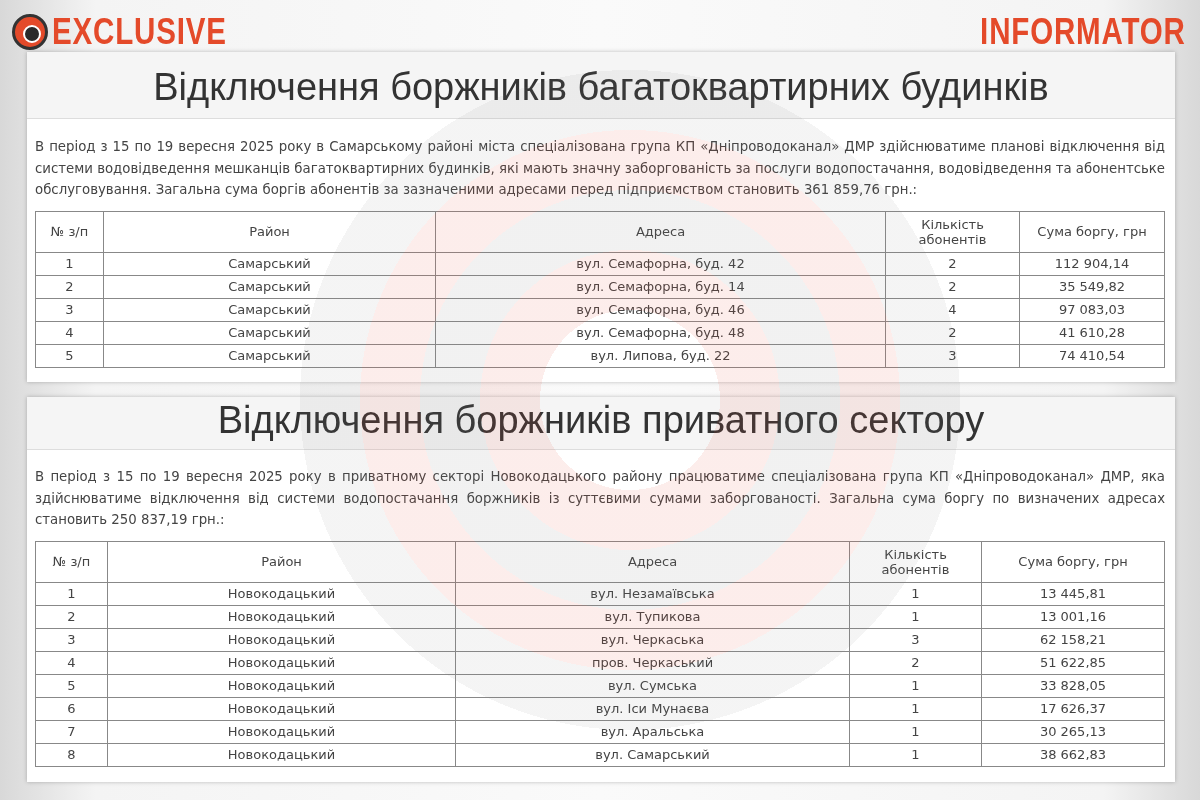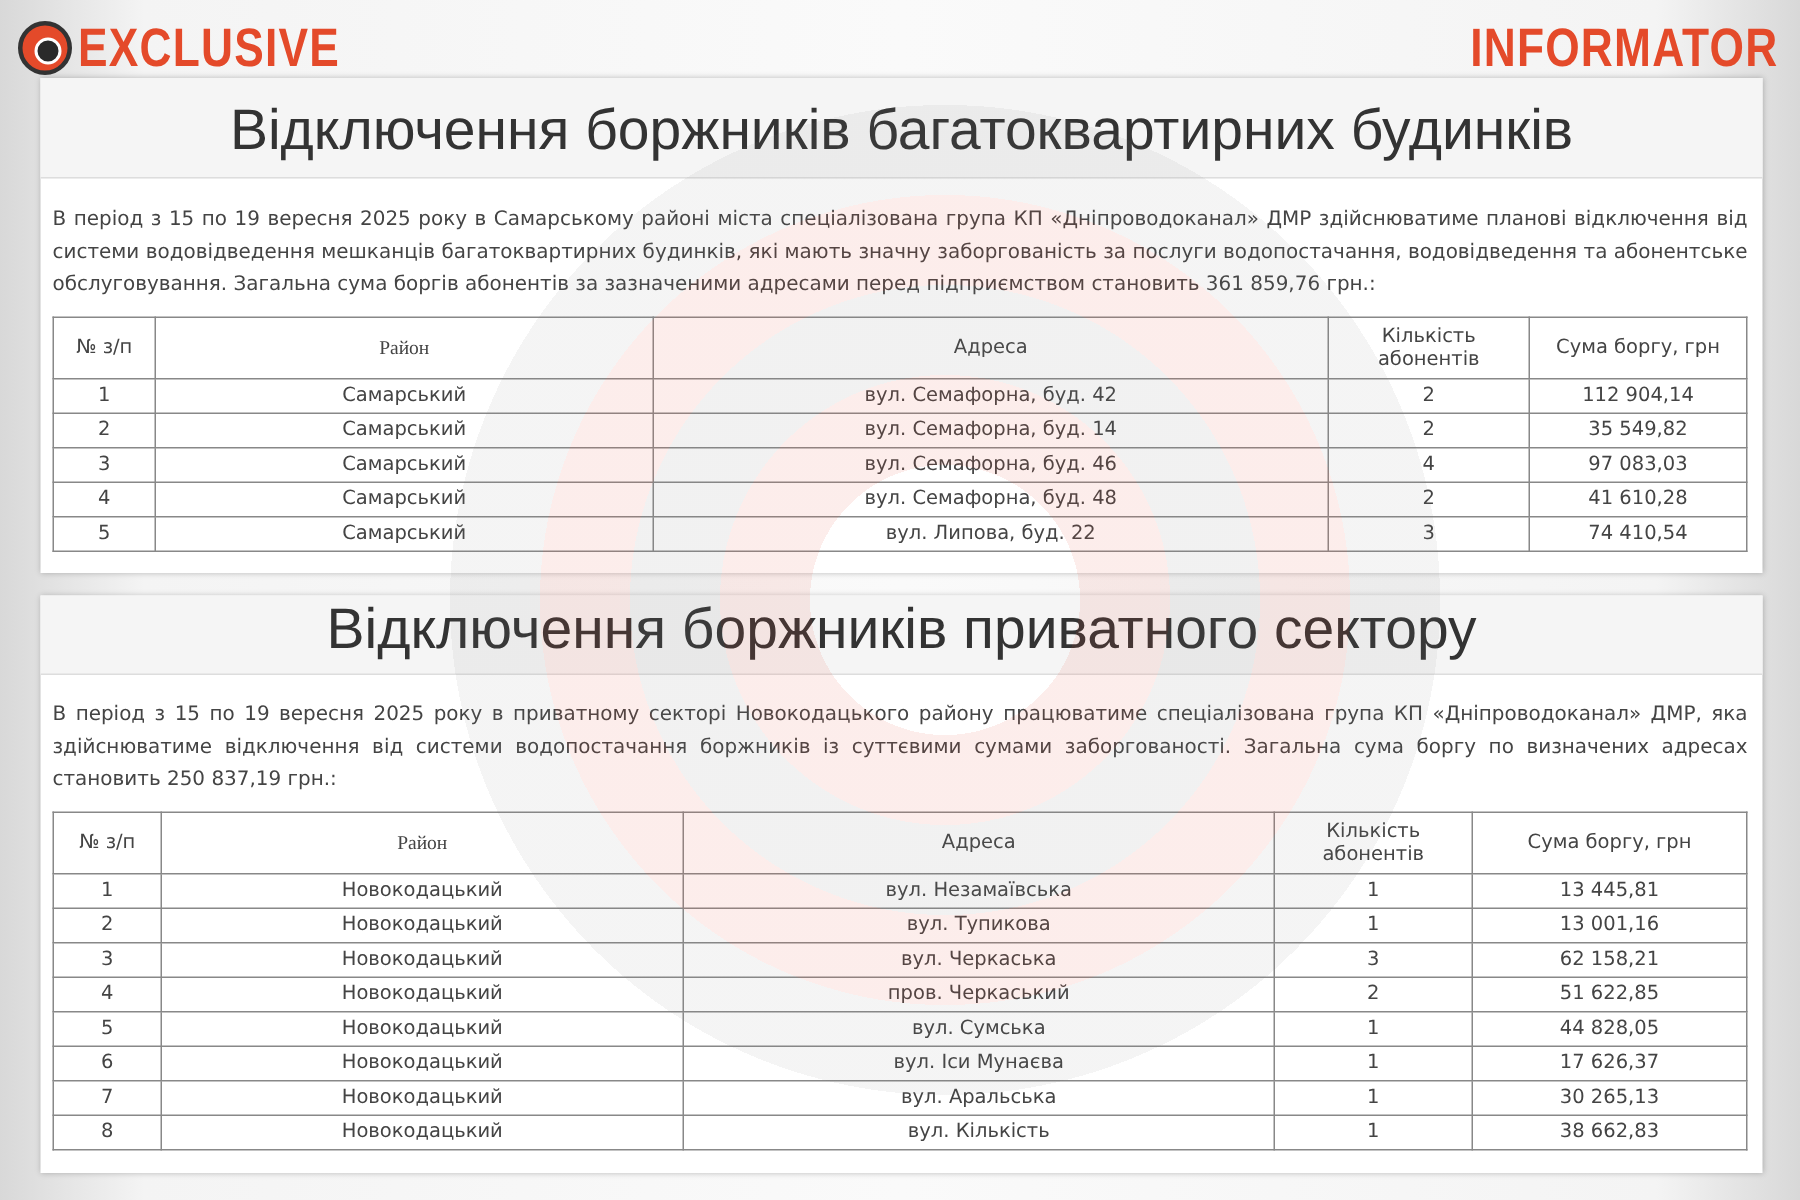--- a/index.html
+++ b/index.html
@@ -48,21 +48,21 @@
     padding:0 10px 0 8px; margin:17px 0 10px 0;
   }
   .p2 .intro { margin:16px 0 10px 0; }
   table {
     border-collapse:collapse; margin-left:8px; width:1130px;
     font-size:13px; color:#444;
   }
   td, th { border:1px solid #888; text-align:center; font-weight:normal; padding:0; }
   th { height:40px; line-height:15px; }
   td { height:22px; }
-  .c1 { width:67px;margin-top:40px; } .c2 { width:331px;font-family:Liberation Serif, serif; } .c3 { width:449px; } .c4 { width:133px; }
+  .c1 { width:67px;margin-top:40px; } .c2 { width:331px; } .c3 { width:449px; } .c4 { width:133px; }
   .t2 .c1 { width:71px; } .t2 .c2 { width:347px; } .t2 .c3 { width:393px; } .t2 .c4 { width:131px; }
 </style>
 </head>
 <body>
 
 <div class="eye"></div>
 <div class="brand left">EXCLUSIVE</div>
 <div class="brand right">INFORMATOR</div>
 
 <div class="panel p1">
@@ -158,40 +158,40 @@
           <td>Новокодацький</td>
           <td>пров. Черкаський</td>
           <td>2</td>
           <td>51 622,85</td>
         </tr>
       <tr>
           <td>5</td>
           <td>Новокодацький</td>
           <td>вул. Сумська</td>
           <td>1</td>
-          <td>44 828,05</td>
+          <td>33 828,05</td>
         </tr>
       <tr>
           <td>6</td>
           <td>Новокодацький</td>
           <td>вул. Іси Мунаєва</td>
           <td>1</td>
           <td>17 626,37</td>
         </tr>
       <tr>
           <td>7</td>
           <td>Новокодацький</td>
           <td>вул. Аральська</td>
           <td>1</td>
           <td>30 265,13</td>
         </tr>
       <tr>
           <td>8</td>
           <td>Новокодацький</td>
-          <td>вул. Кількість</td>
+          <td>вул. Самарський</td>
           <td>1</td>
           <td>38 662,83</td>
         </tr>
     </tbody>
   </table>
 </div>
 
 <div class="watermark"></div>
 
 </body></html>

